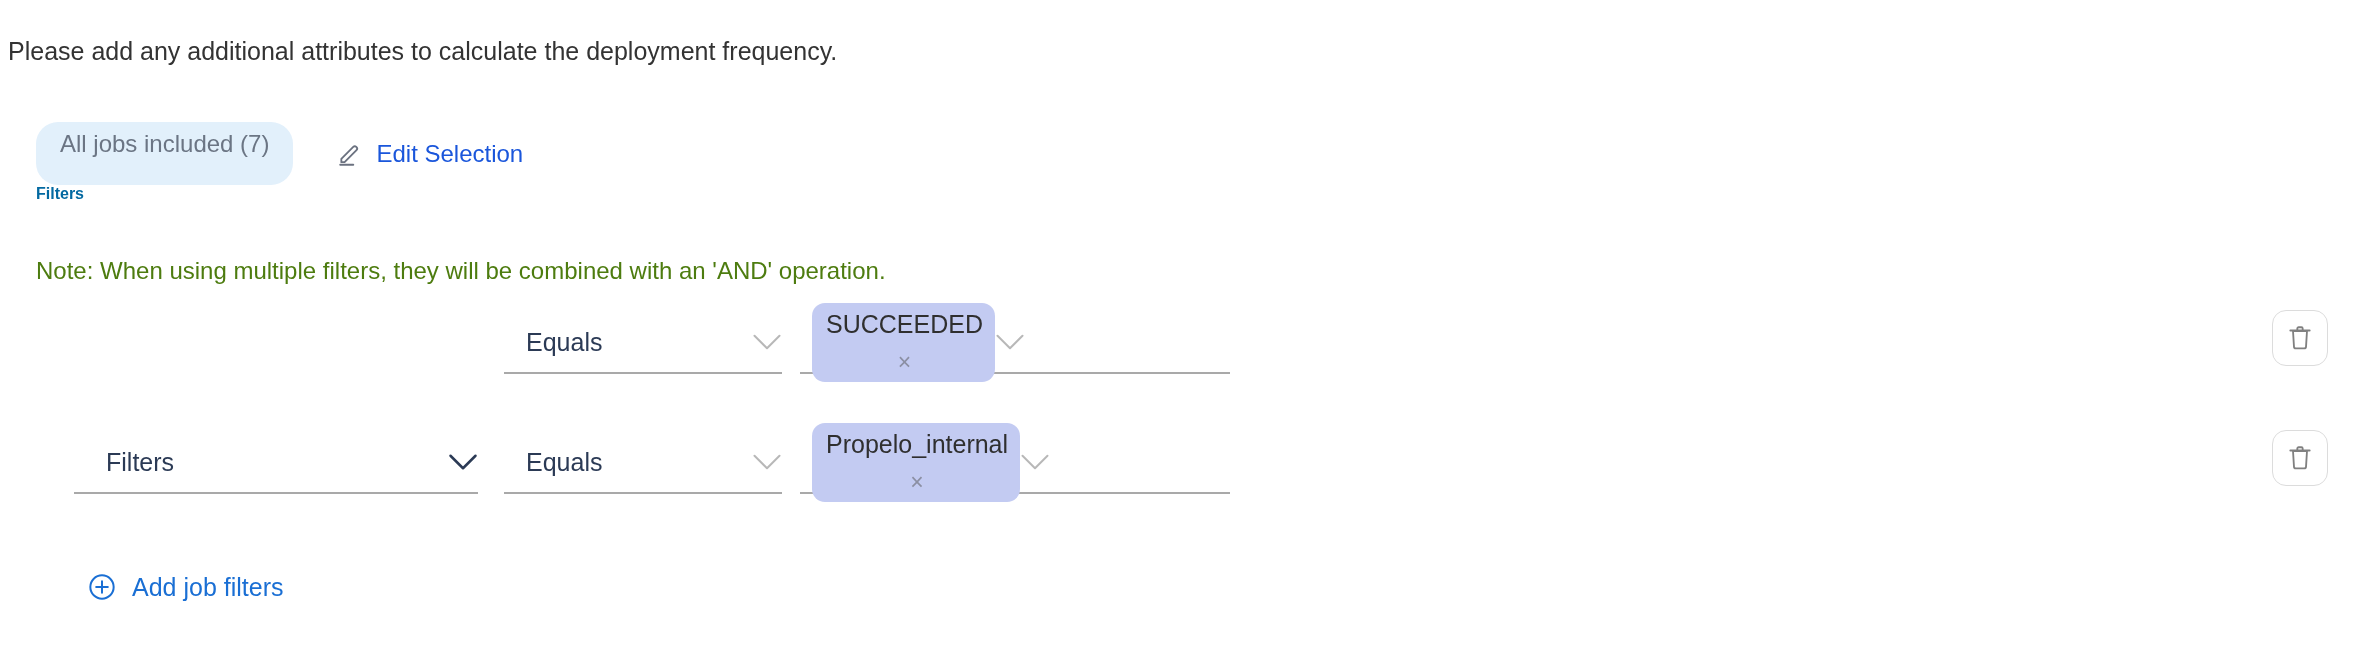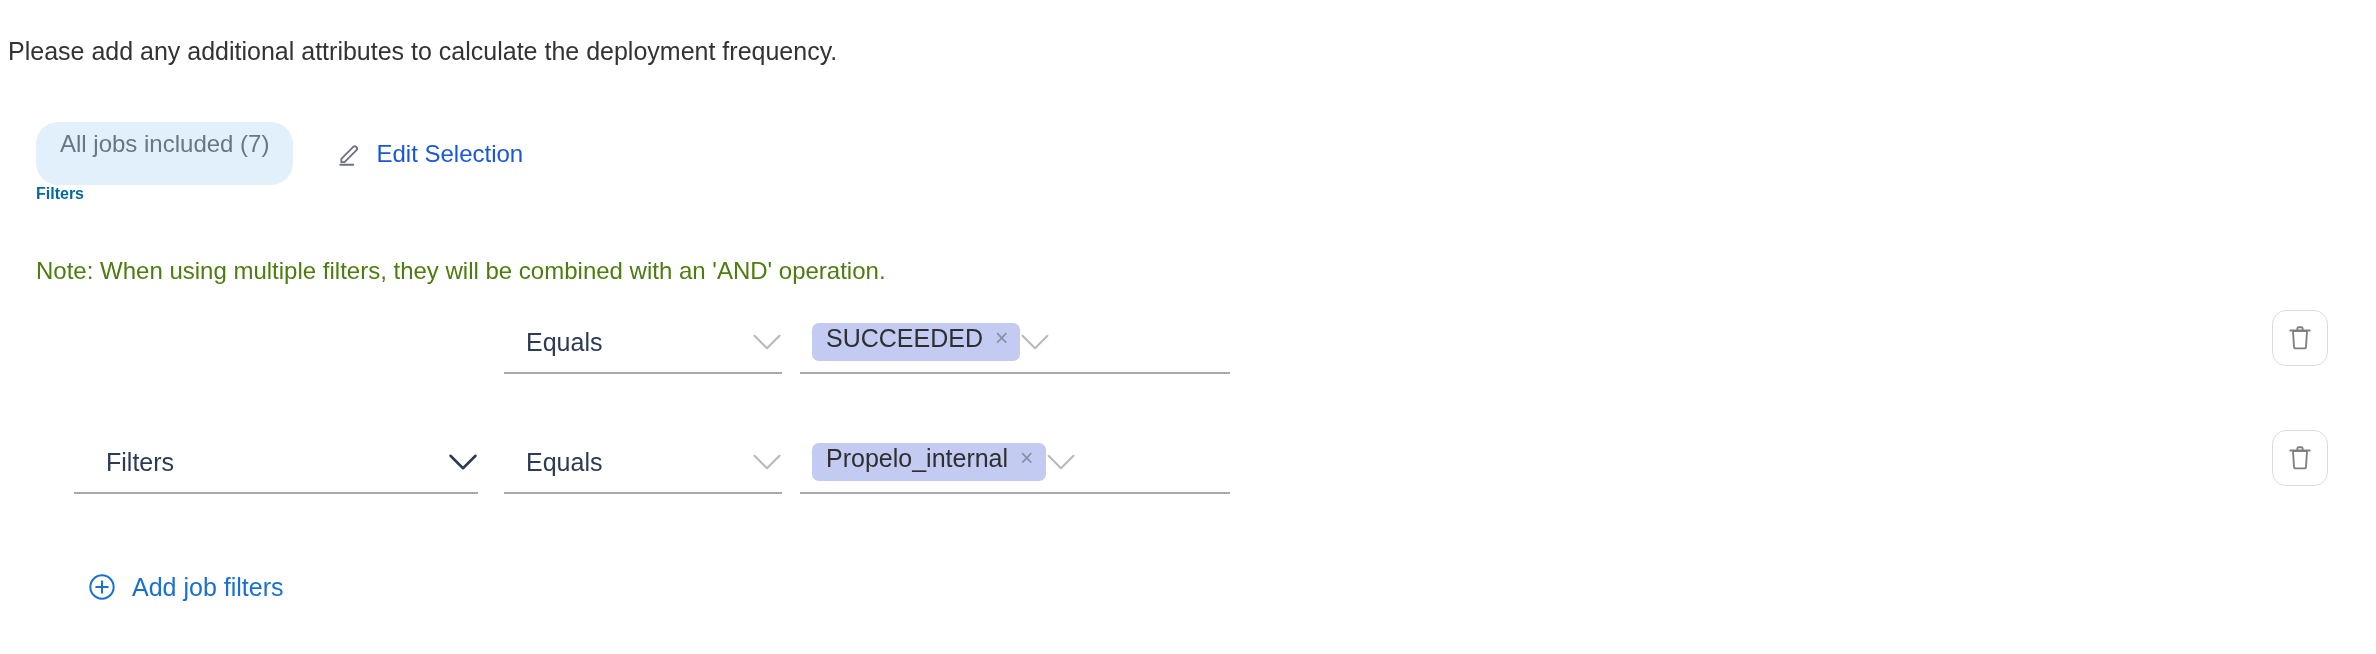--- a/index.html
+++ b/index.html
@@ -137,28 +137,29 @@
   }
   .value-inner {
     display: flex;
     align-items: center;
     width: 100%;
     height: 100%;
   }
   .chip {
     background: #c3cbf2;
     color: #2f2f2f;
-    border-radius: 7px;
-    padding: 0 12px 8px 14px;
+    border-radius: 13px;
+    padding: 6px 12px 8px 14px;
     font-size: 25px;
     line-height: 30px;
     display: inline-flex;
     align-items: center;
     gap: 12px;
     white-space: nowrap;
+    flex-direction: column;
   }
   .chip-x {
     color: #8b8fa3;
     font-size: 23px;
     line-height: 23px;
     cursor: pointer;
   }
   .value-chev {
     width: 30px;
     height: 18px;

